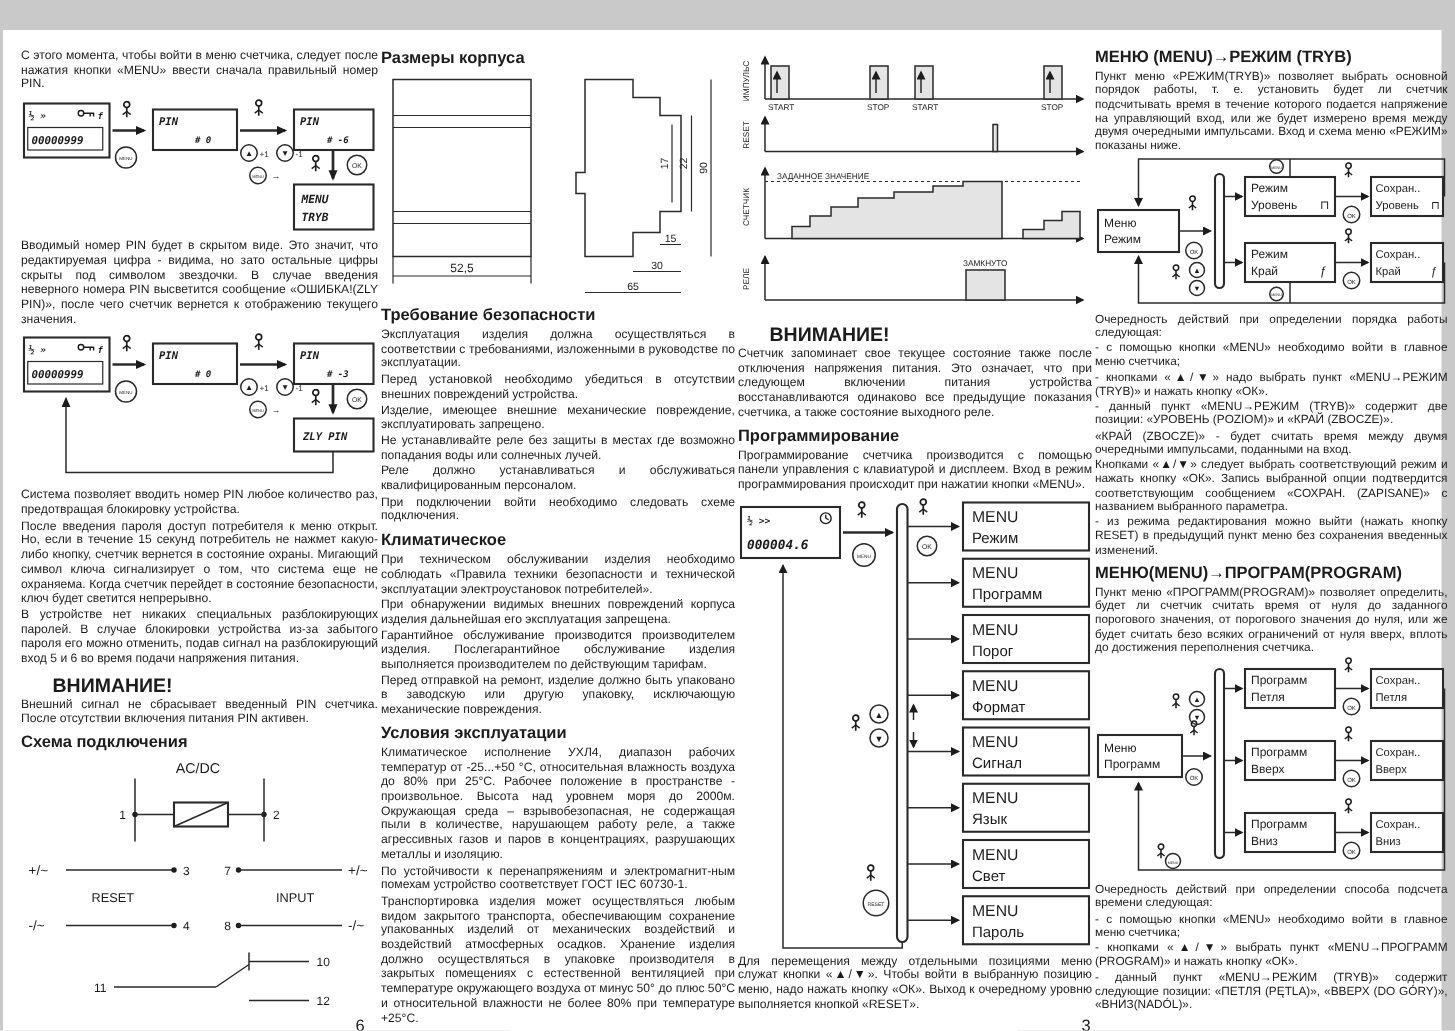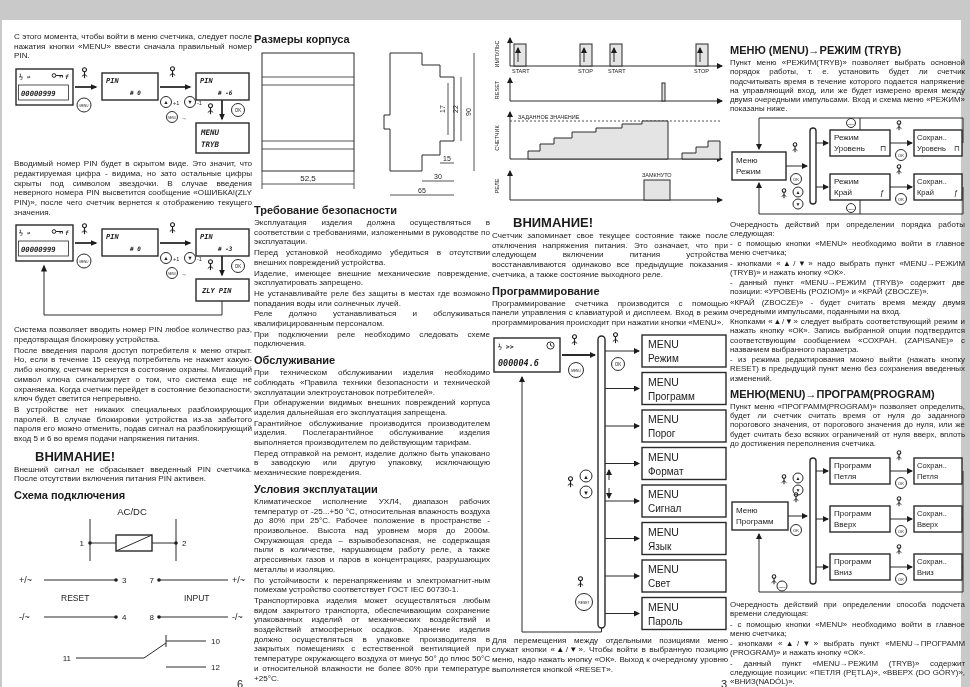--- a/index.html
+++ b/index.html
@@ -255,23 +255,23 @@
         <text x="168" y="146" font-size="7" text-anchor="middle">65</text>
       </g>
     </svg>
 
     <div class="h">Требование безопасности</div>
     <p class="p">Эксплуатация изделия должна осуществляться в соответствии с требованиями, изложенными в руководстве по эксплуатации.</p>
     <p class="p">Перед установкой необходимо убедиться в отсутствии внешних повреждений устройства.</p>
     <p class="p">Изделие, имеющее внешние механические повреждение, эксплуатировать запрещено.</p>
     <p class="p">Не устанавливайте реле без защиты в местах где возможно попадания воды или солнечных лучей.</p>
     <p class="p">Реле должно устанавливаться и обслуживаться квалифицированным персоналом.</p>
-    <p class="p">При подключении реле необходимо следовать схеме подключения.</p>
-
-    <div class="h">Обслуживание</div>
+    <p class="p">При подключении войти необходимо следовать схеме подключения.</p>
+
+    <div class="h">Климатическое</div>
     <p class="p">При техническом обслуживании изделия необходимо соблюдать «Правила техники безопасности и технической эксплуатации электроустановок потребителей».</p>
     <p class="p">При обнаружении видимых внешних повреждений корпуса изделия дальнейшая его эксплуатация запрещена.</p>
     <p class="p">Гарантийное обслуживание производится производителем изделия. Послегарантийное обслуживание изделия выполняется производителем по действующим тарифам.</p>
     <p class="p">Перед отправкой на ремонт, изделие должно быть упаковано в заводскую или другую упаковку, исключающую механические повреждения.</p>
 
     <div class="h">Условия эксплуатации</div>
     <p class="p">Климатическое исполнение УХЛ4, диапазон рабочих температур от -25...+50 °С, относительная влажность воздуха до 80% при 25°С. Рабочее положение в пространстве - произвольное. Высота над уровнем моря до 2000м. Окружающая среда – взрывобезопасная, не содержащая пыли в количестве, нарушающем работу реле, а также агрессивных газов и паров в концентрациях, разрушающих металлы и изоляцию.</p>
     <p class="p">По устойчивости к перенапряжениям и электромагнит-ным помехам устройство соответствует ГОСТ IEC 60730-1.</p>
 
     <p class="p">Транспортировка изделия может осуществляться любым видом закрытого транспорта, обеспечивающим сохранение упакованных изделий от механических воздействий и воздействий атмосферных осадков. Хранение изделия должно осуществляться в упаковке производителя в закрытых помещениях с естественной вентиляцией при температуре окружающего воздуха от минус 50° до плюс 50°С и относительной влажности не более 80% при температуре +25°С.</p>
@@ -417,21 +417,21 @@
         <circle class="ln" cx="92" cy="272" r="8.5"></circle>
         <text x="92" y="274" font-size="3.4" text-anchor="middle">RESET</text>
       </g>
       <path class="ln" d="M109.5,298 L109.5,302 L30,302 L30,47" marker-end="url(#a6)"></path>
     </svg>
 
     <p class="p">Для перемещения между отдельными позициями меню служат кнопки «▲/▼». Чтобы войти в выбранную позицию меню, надо нажать кнопку «ОК». Выход к очередному уровню выполняется кнопкой «RESET».</p>
   </div>
 
   <div class="col" id="col4">
-    <div class="h" style="margin-top:12px">МЕНЮ (MENU)→РЕЖИМ (TRYB)</div>
+    <div class="h" style="margin-top:0">МЕНЮ (MENU)→РЕЖИМ (TRYB)</div>
     <p class="p">Пункт меню «РЕЖИМ(TRYB)» позволяет выбрать основной порядок работы, т. е. установить будет ли счетчик подсчитывать время в течение которого подается напряжение на управляющий вход, или же будет измерено время между двумя очередными импульсами. Вход и схема меню «РЕЖИМ» показаны ниже.</p>
 
     <svg width="235" height="102" viewBox="0 0 235 102">
       <defs>
           <marker id="a7" markerWidth="7" markerHeight="7" refX="5" refY="3" orient="auto" markerUnits="userSpaceOnUse">
             <path d="M0,0L6,3L0,6Z" fill="#1c1c1c"></path>
           </marker>
         </defs>
       <g>
         <rect class="bx" x="2" y="36" width="54" height="28"></rect>

